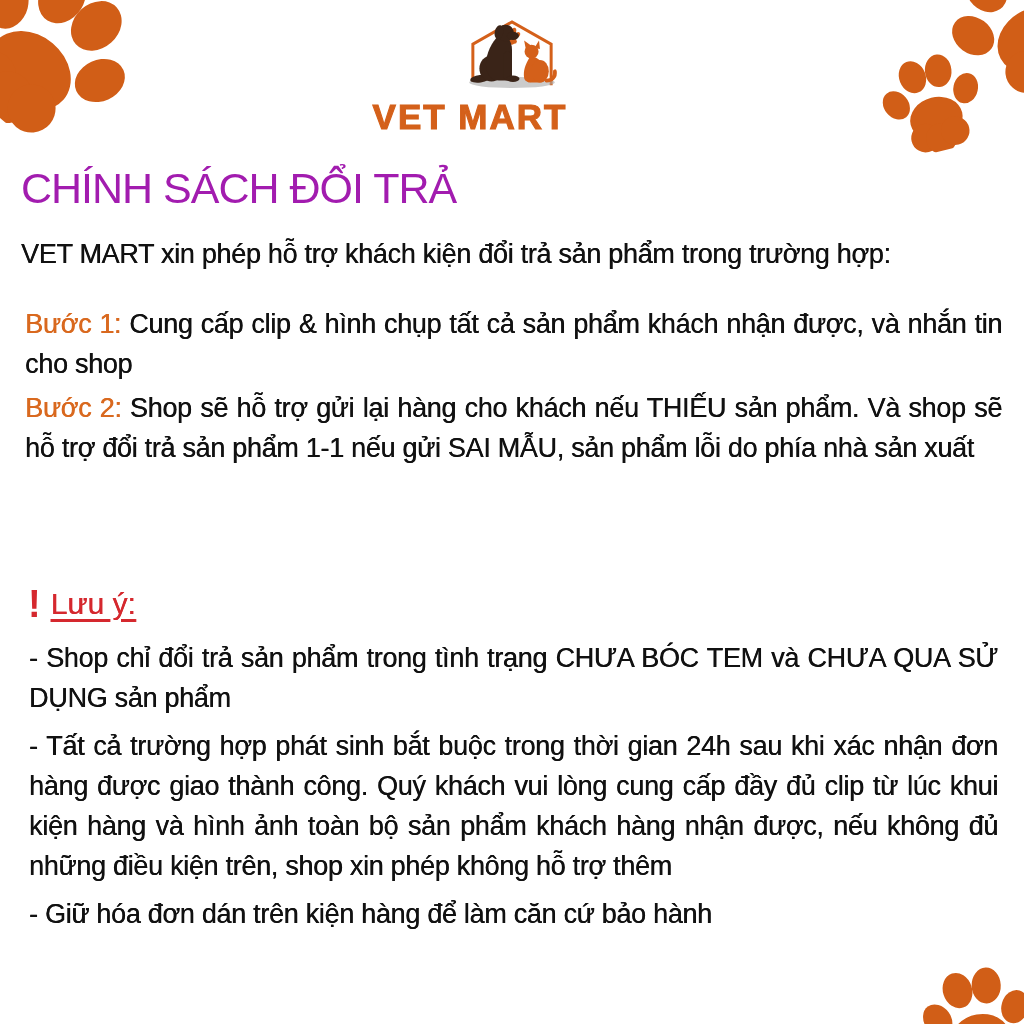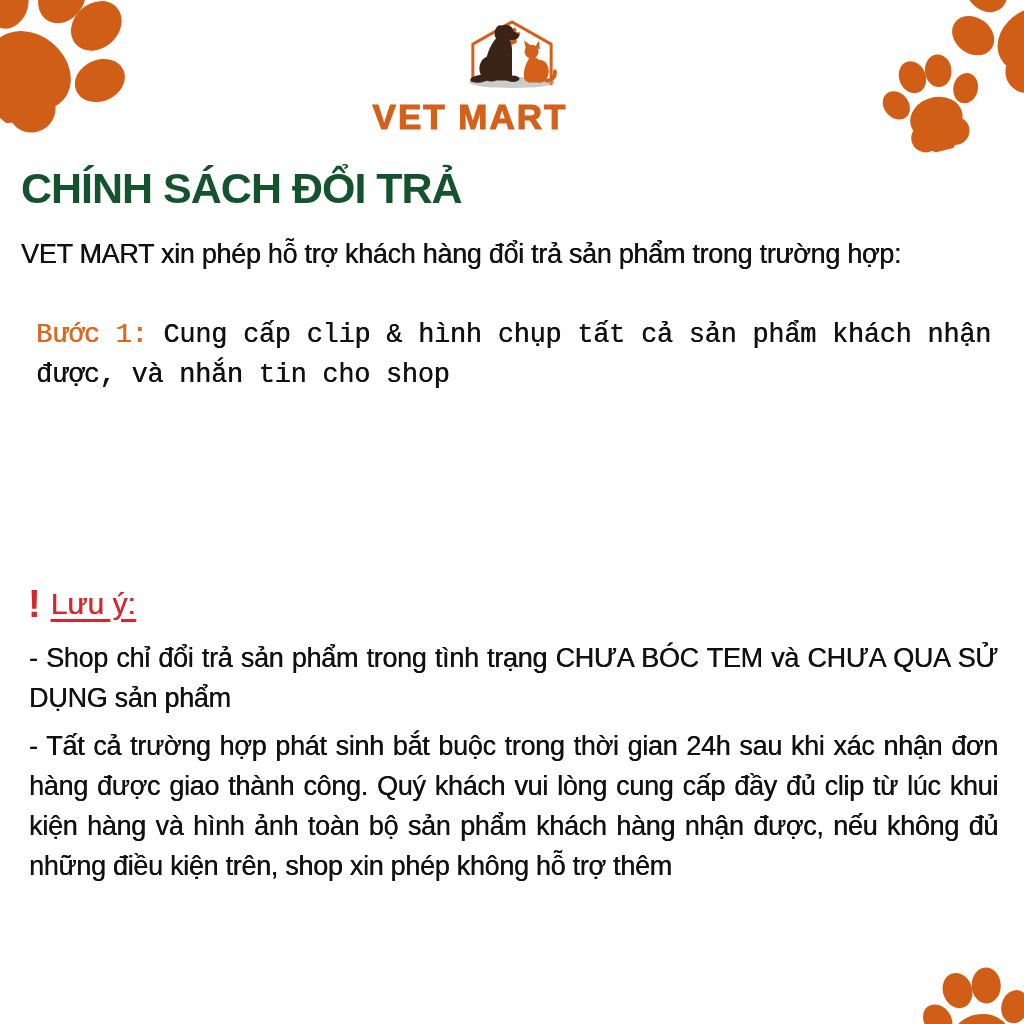--- a/index.html
+++ b/index.html
@@ -18,33 +18,33 @@
 
   .logo{position:absolute;left:437px;top:20px;width:150px;height:82px;}
   .logo svg{display:block;width:100%;height:100%;}
   .brand-text{
     position:absolute;left:0;top:97px;width:940px;text-align:center;
     font-size:35px;font-weight:800;letter-spacing:2px;color:#D4601A;
     -webkit-text-stroke:1.1px #D4601A;
   }
   .page-title{
     position:absolute;left:21px;top:164px;width:985px;
-    font-size:43px;font-weight:700;letter-spacing:-1px;color:#14532d;
+    font-size:43px;font-weight:400;letter-spacing:-1px;color:#a21caf;
   }
   .intro{
     position:absolute;left:21px;top:234px;width:985px;
     font-size:27px;letter-spacing:-0.3px;line-height:40px;
     text-shadow:0.35px 0 0 currentColor;
   }
   .steps-block{
     position:absolute;left:21px;top:300px;width:985px;
     font-size:27px;letter-spacing:-0.3px;line-height:40px;
     text-shadow:0.35px 0 0 currentColor;
   }
-  .steps-block p{margin:15px;text-align:justify;font-family:Liberation Mono, monospace;}
+  .steps-block p{margin:4px;text-align:justify;}
   .step-label{color:#D9691F;text-shadow:0.5px 0 0 currentColor;}
   .notes-heading{position:absolute;left:28px;top:578px;height:46px;display:flex;align-items:flex-end;}
   .exclaim{
     color:#D5282E;font-size:38px;font-weight:800;line-height:40px;margin-right:10px;
   }
   .notes-title{
     color:#D5282E;font-size:30px;font-weight:400;line-height:40px;
     text-decoration:underline;text-decoration-thickness:2.5px;text-underline-offset:5px;
     text-shadow:0.4px 0 0 currentColor;
   }
@@ -127,27 +127,29 @@
       <rect x="96" y="48" width="6" height="19" rx="3"></rect>
       <path d="M117 65 C123 65 127 61 126 55" fill="none" stroke="#D4601A" stroke-width="4" stroke-linecap="round"></path>
     </g>
   </svg>
 </div>
 
 <div class="brand-text">VET MART</div>
 
 <h1 class="page-title" style="margin:0">CHÍNH SÁCH ĐỔI TRẢ</h1>
 
-<div class="intro">VET MART xin phép hỗ trợ khách hàng đổi trả sản phẩm trong trường hợp:</div>
+<div class="intro">VET MART xin phép hỗ trợ khách kiện đổi trả sản phẩm trong trường hợp:</div>
 
 <div class="steps-block">
   <p><span class="step-label">Bước 1:</span> <span>Cung cấp clip &amp; hình chụp tất cả sản phẩm khách nhận được, và nhắn tin cho shop</span></p>
+  <p><span class="step-label">Bước 2:</span> <span>Shop sẽ hỗ trợ gửi lại hàng cho khách nếu THIẾU sản phẩm. Và shop sẽ hỗ trợ đổi trả sản phẩm 1-1 nếu gửi SAI MẪU, sản phẩm lỗi do phía nhà sản xuất</span></p>
 </div>
 
 <div class="notes-heading">
   <span class="exclaim">!</span>
   <span class="notes-title">Lưu ý:</span>
 </div>
 
 <div class="notes-block">
   <p>- Shop chỉ đổi trả sản phẩm trong tình trạng CHƯA BÓC TEM và CHƯA QUA SỬ DỤNG sản phẩm</p>
   <p>- Tất cả trường hợp phát sinh bắt buộc trong thời gian 24h sau khi xác nhận đơn hàng được giao thành công. Quý khách vui lòng cung cấp đầy đủ clip từ lúc khui kiện hàng và hình ảnh toàn bộ sản phẩm khách hàng nhận được, nếu không đủ những điều kiện trên, shop xin phép không hỗ trợ thêm</p>
+  <p>- Giữ hóa đơn dán trên kiện hàng để làm căn cứ bảo hành</p>
 </div>
 
 </body></html>

